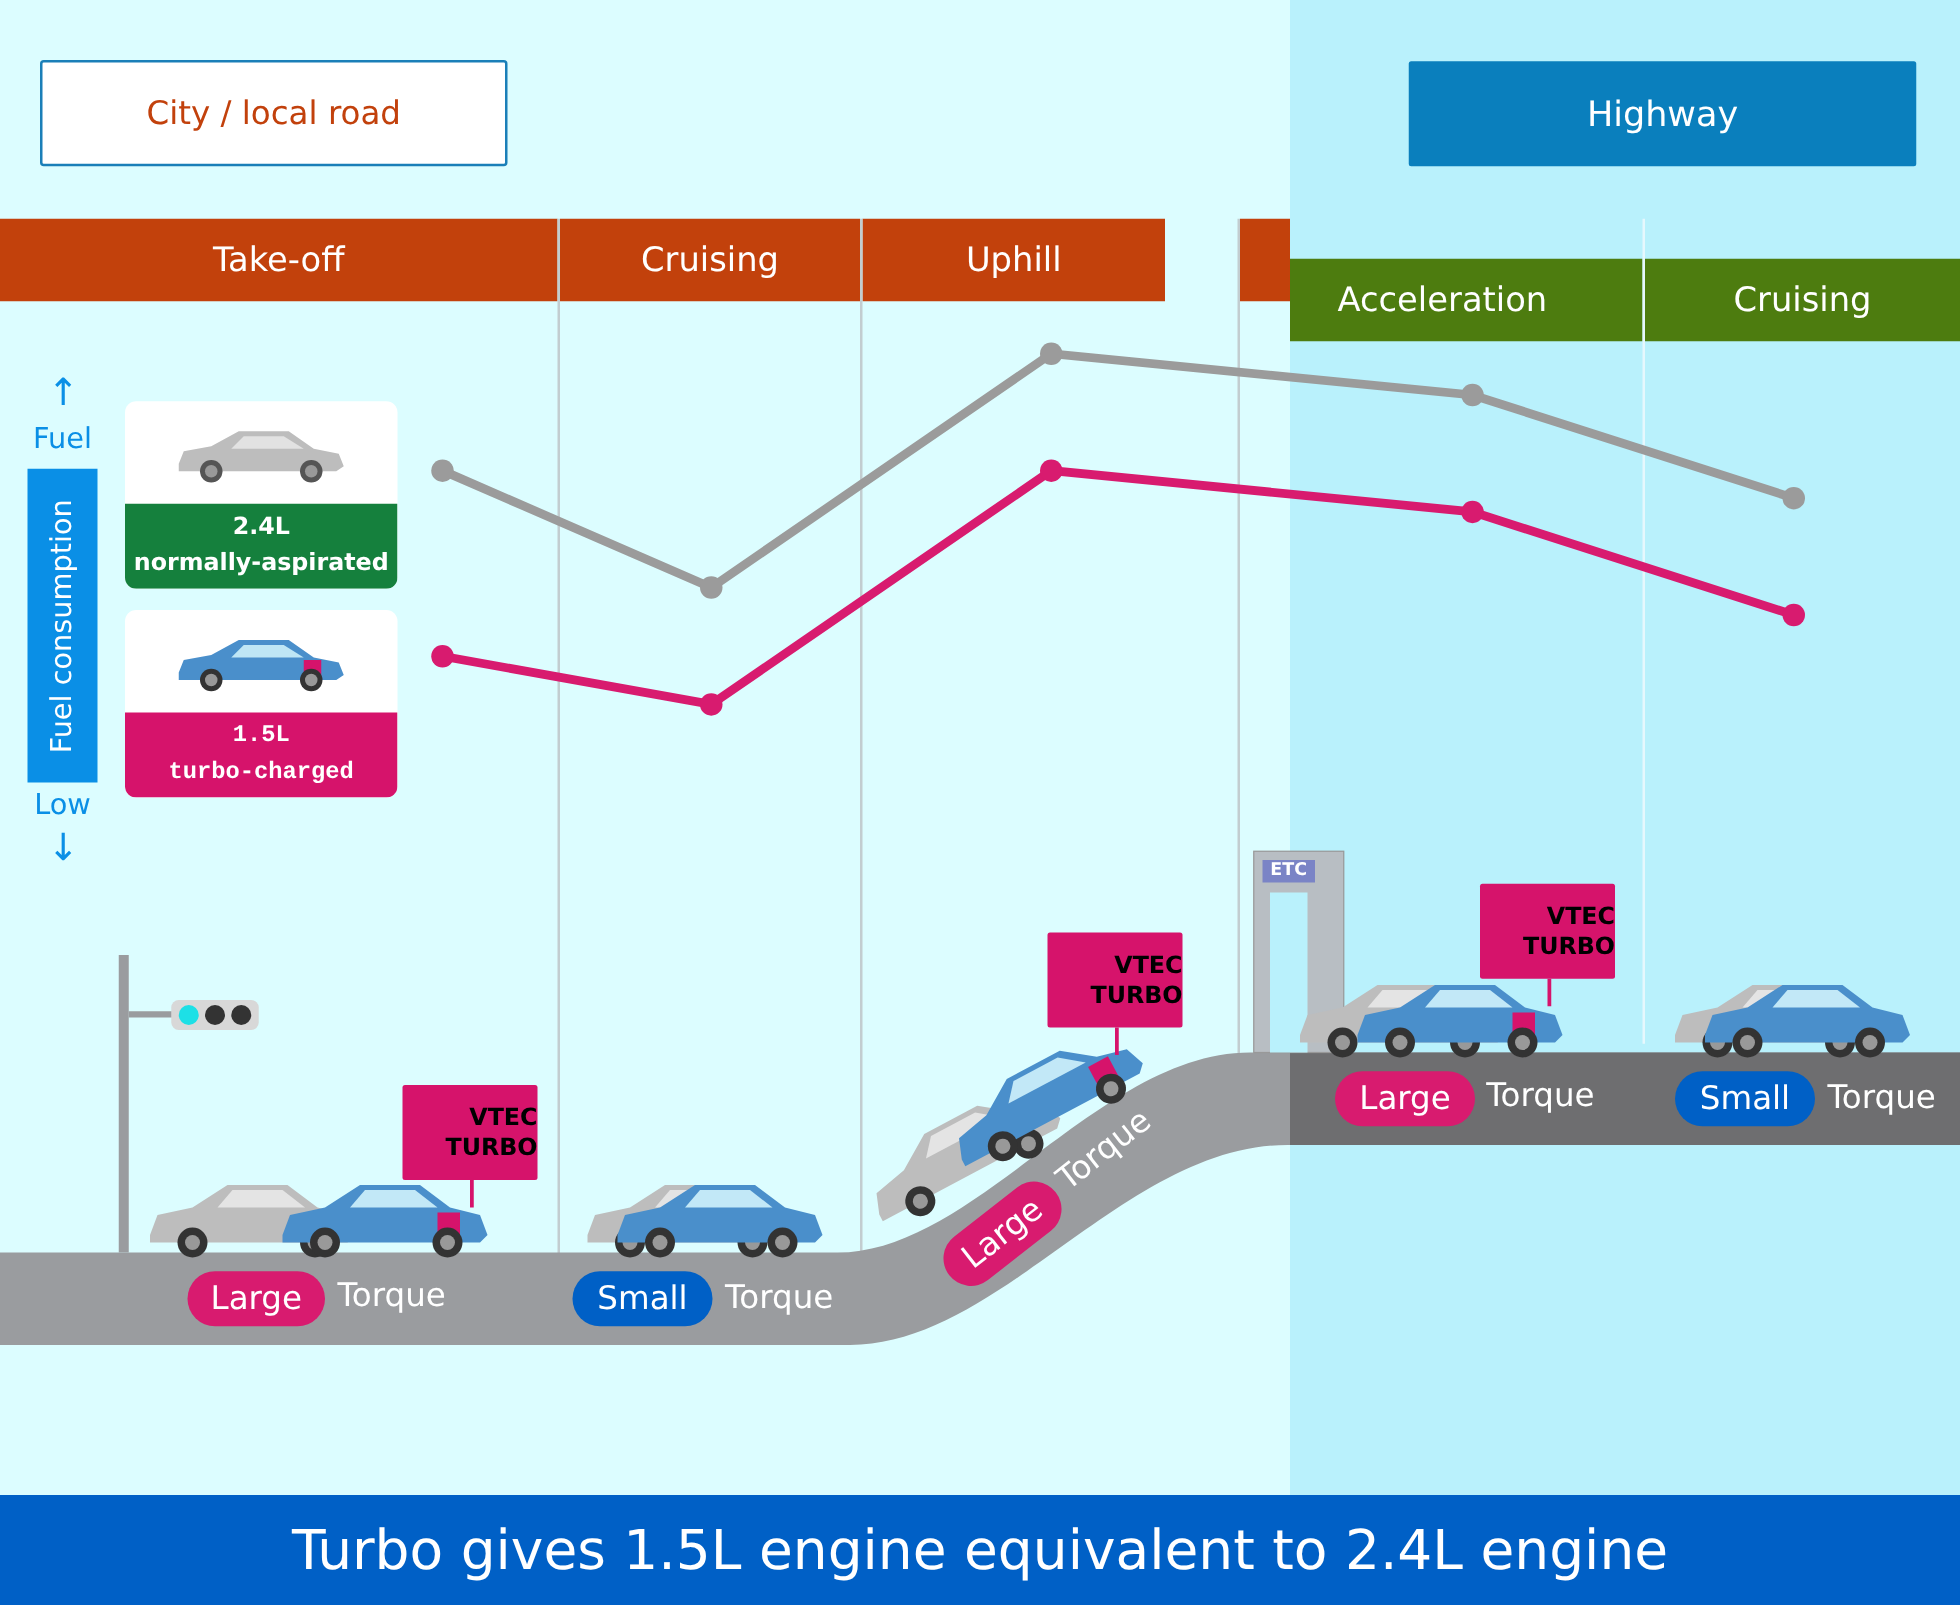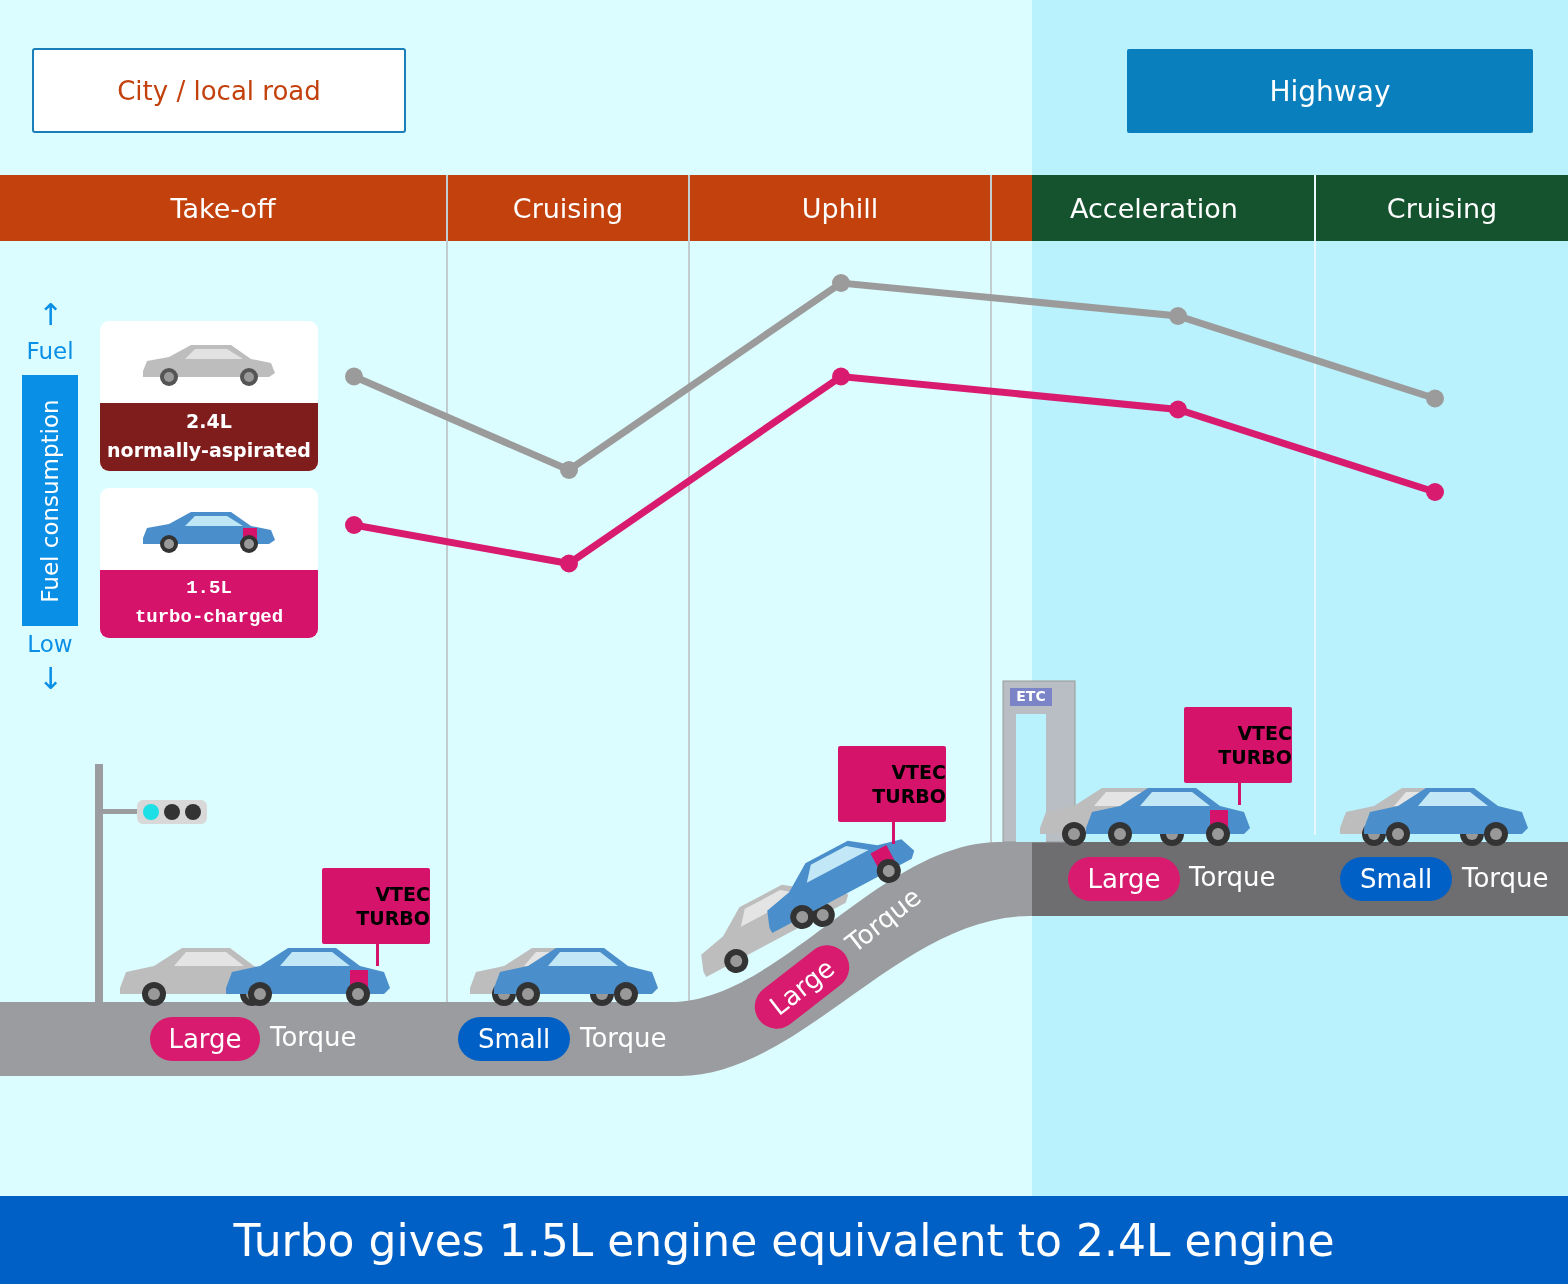--- a/index.html
+++ b/index.html
@@ -3,21 +3,21 @@
 <meta charset="utf-8">
 <style>
   html,body{margin:0;padding:0;}
   body{width:1568px;height:1284px;position:relative;overflow:hidden;background:#dcfdff;font-family:"DejaVu Sans","Liberation Sans",sans-serif;}
   .bg-city{position:absolute;left:0;top:0;width:1032px;height:1196px;background:#dcfdff;}
   .bg-hwy{position:absolute;left:1032px;top:0;width:536px;height:1196px;background:#b9f1fc;}
   .zone-city{position:absolute;left:32px;top:48px;width:374px;height:85px;background:#fff;border:2px solid #1a7fb8;border-radius:3px;box-sizing:border-box;display:flex;align-items:center;justify-content:center;color:#c2410c;font-size:26px;}
   .zone-hwy{position:absolute;left:1127px;top:49px;width:406px;height:84px;background:#0a7fbd;border-radius:2px;display:flex;align-items:center;justify-content:center;color:#fff;font-size:28px;}
   .phase-bar{position:absolute;top:175px;height:66px;display:flex;align-items:center;justify-content:center;color:#fff;font-size:27px;box-sizing:border-box;}
   .phase-city{background:#c2410c;}
-  .phase-hwy{background:#14532d;}
+  .phase-hwy{background:#4d7c0f;margin-top:32px;}
   .divider{position:absolute;top:175px;width:2px;height:828px;background:#c2cdd0;}
   .divider.hwy{background:#e6f8fd;}
   .axis-bar{position:absolute;left:22px;top:375px;width:56px;height:251px;background:#0a8fe6;display:flex;align-items:center;justify-content:center;}
   .axis-bar span{transform:rotate(-90deg);white-space:nowrap;color:#fff;font-size:23px;}
   .axis-text{position:absolute;color:#0a8fe6;font-size:23px;width:80px;text-align:center;left:10px;}
   .arrow{position:absolute;color:#0a8fe6;font-size:30px;left:38px;line-height:1;}
   .legend-card{position:absolute;left:100px;width:218px;background:#fff;border-radius:9px;overflow:hidden;}
   .legend-car{height:82px;display:flex;align-items:center;justify-content:center;}
   .legend-label{color:#fff;font-weight:bold;font-size:19px;text-align:center;line-height:29px;padding:4px 0 6px;}
   .road-text{position:absolute;color:#fff;font-size:26px;}
@@ -36,21 +36,21 @@
 
 <div class="bg-city"></div>
 <div class="bg-hwy"></div>
 
 <div class="zone-city">City / local road</div>
 <div class="zone-hwy">Highway</div>
 
 
 <div class="phase-bar phase-city" style="left:0;width:446px;">Take-off</div>
 <div class="phase-bar phase-city" style="left:448px;width:240px;">Cruising</div>
-<div class="phase-bar phase-city" style="left:690px;width:300px;text-align:center;">Uphill</div>
+<div class="phase-bar phase-city" style="left:690px;width:242px;text-align:center;">Uphill</div>
 <div class="phase-bar phase-city" style="left:992px;width:40px;"></div>
 <div class="phase-bar phase-hwy" style="left:1032px;width:282px;justify-content:flex-start;padding-left:38px;">Acceleration</div>
 <div class="phase-bar phase-hwy" style="left:1316px;width:252px;">Cruising</div>
 
 
 <div class="divider" style="left:446px;"></div>
 <div class="divider" style="left:688px;"></div>
 <div class="divider" style="left:990px;height:680px;"></div>
 <div class="divider hwy" style="left:1314px;height:660px;"></div>
 
@@ -68,21 +68,21 @@
   <div class="legend-car">
     <svg style="position:static" width="140" height="50" viewBox="0 0 140 50">
       <path d="M4 34 L8 24 L30 20 L52 8 L92 8 L112 22 L132 26 L136 36 L130 40 L4 40 Z" fill="#bdbdbd"></path>
       <path d="M56 12 L88 12 L104 22 L46 22 Z" fill="#e2e2e2"></path>
       <circle cx="30" cy="40" r="9" fill="#555"></circle>
         <circle cx="30" cy="40" r="5" fill="#999"></circle>
       <circle cx="110" cy="40" r="9" fill="#555"></circle>
         <circle cx="110" cy="40" r="5" fill="#999"></circle>
     </svg>
   </div>
-  <div class="legend-label" style="background:#7f1d1d;">
+  <div class="legend-label" style="background:#15803d;">
     <div>2.4L</div>
     <div>normally-aspirated</div>
   </div>
 </div>
 <div class="legend-card" style="top:488px;font-family:Liberation Mono, monospace;">
   <div class="legend-car">
     <svg style="position:static" width="140" height="50" viewBox="0 0 140 50">
       <path d="M4 34 L8 24 L30 20 L52 8 L92 8 L112 22 L132 26 L136 36 L130 40 L4 40 Z" fill="#4a8fcb"></path>
       <path d="M56 12 L88 12 L104 22 L46 22 Z" fill="#bfe6f5"></path>
       <rect x="104" y="24" width="14" height="14" fill="#d6136b"></rect>

